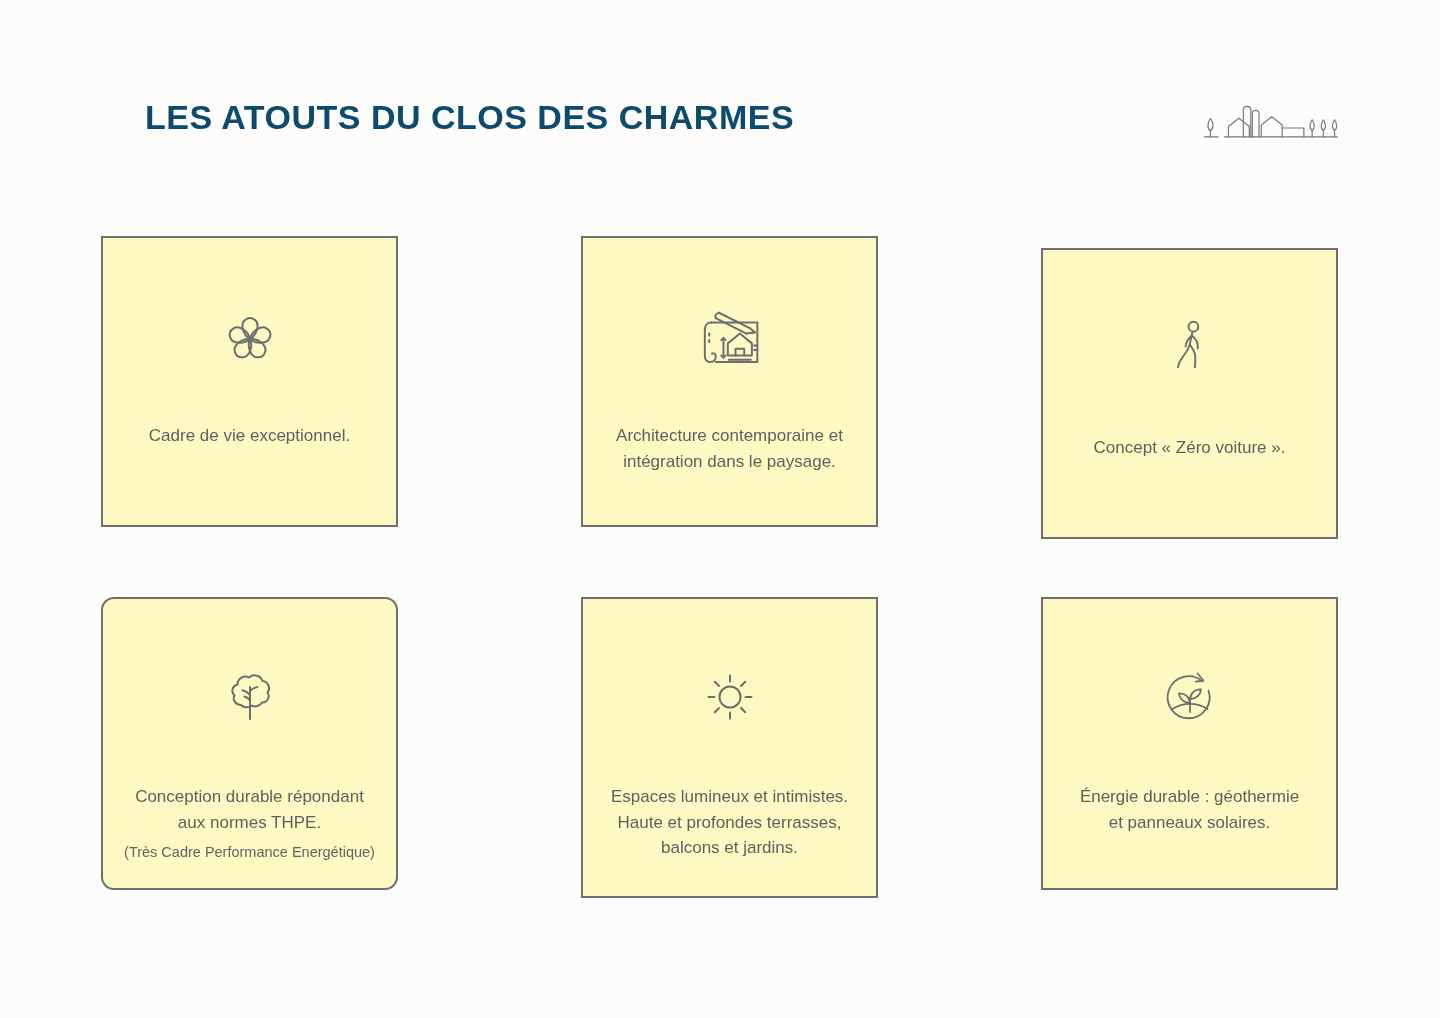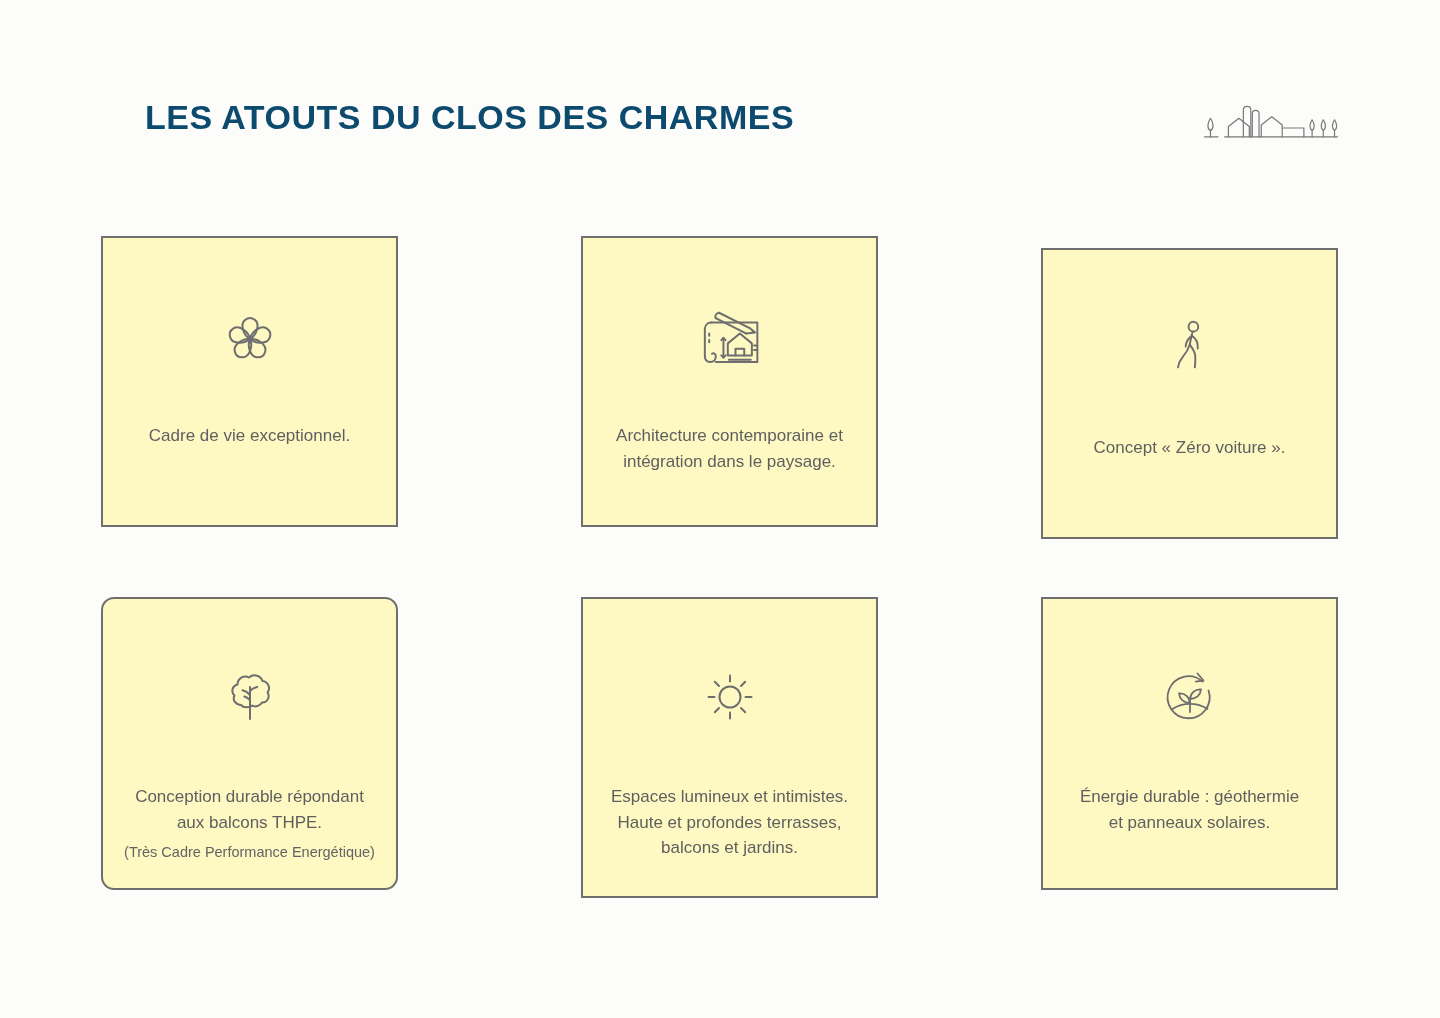--- a/index.html
+++ b/index.html
@@ -163,21 +163,21 @@
     <svg class="icon" viewBox="0 0 64 64" width="64" height="64">
       <path d="M23,40 C18,40 14,35 16.5,30.5 C12.5,27 14.5,20.5 19.5,19.5 C19.5,13.5 26,9.5 31,12.5 C35.5,8.5 43,10.5 44.5,16 C50,16.5 53,23 49.5,27.5 C52.5,32 49,38 44,37.5 C42,41 37,42.5 34,40.5 C31,43 25.5,43 23,40 Z"></path>
       <path d="M32,54 V22"></path>
       <path d="M32,30 C29.5,27 27,25.8 24.5,25.2"></path>
       <path d="M32,26 C34.5,23.5 36.7,22.5 39.3,22"></path>
       <path d="M32,35 C30,33 28.3,32 26.3,31.5"></path>
     </svg>
   </div>
   <div class="card-text">
     <div>Conception durable répondant</div>
-    <div>aux balcons THPE.</div>
+    <div>aux normes THPE.</div>
     <div class="note">(Très Cadre Performance Energétique)</div>
   </div>
 </section>
 
 <section class="card c5">
   <div class="card-icon">
     <svg class="icon" viewBox="0 0 64 64" width="64" height="64">
       <circle cx="32" cy="32" r="10.5"></circle>
       <path d="M32,16.5 V10.5"></path>
       <path d="M32,47.5 V53.5"></path>

